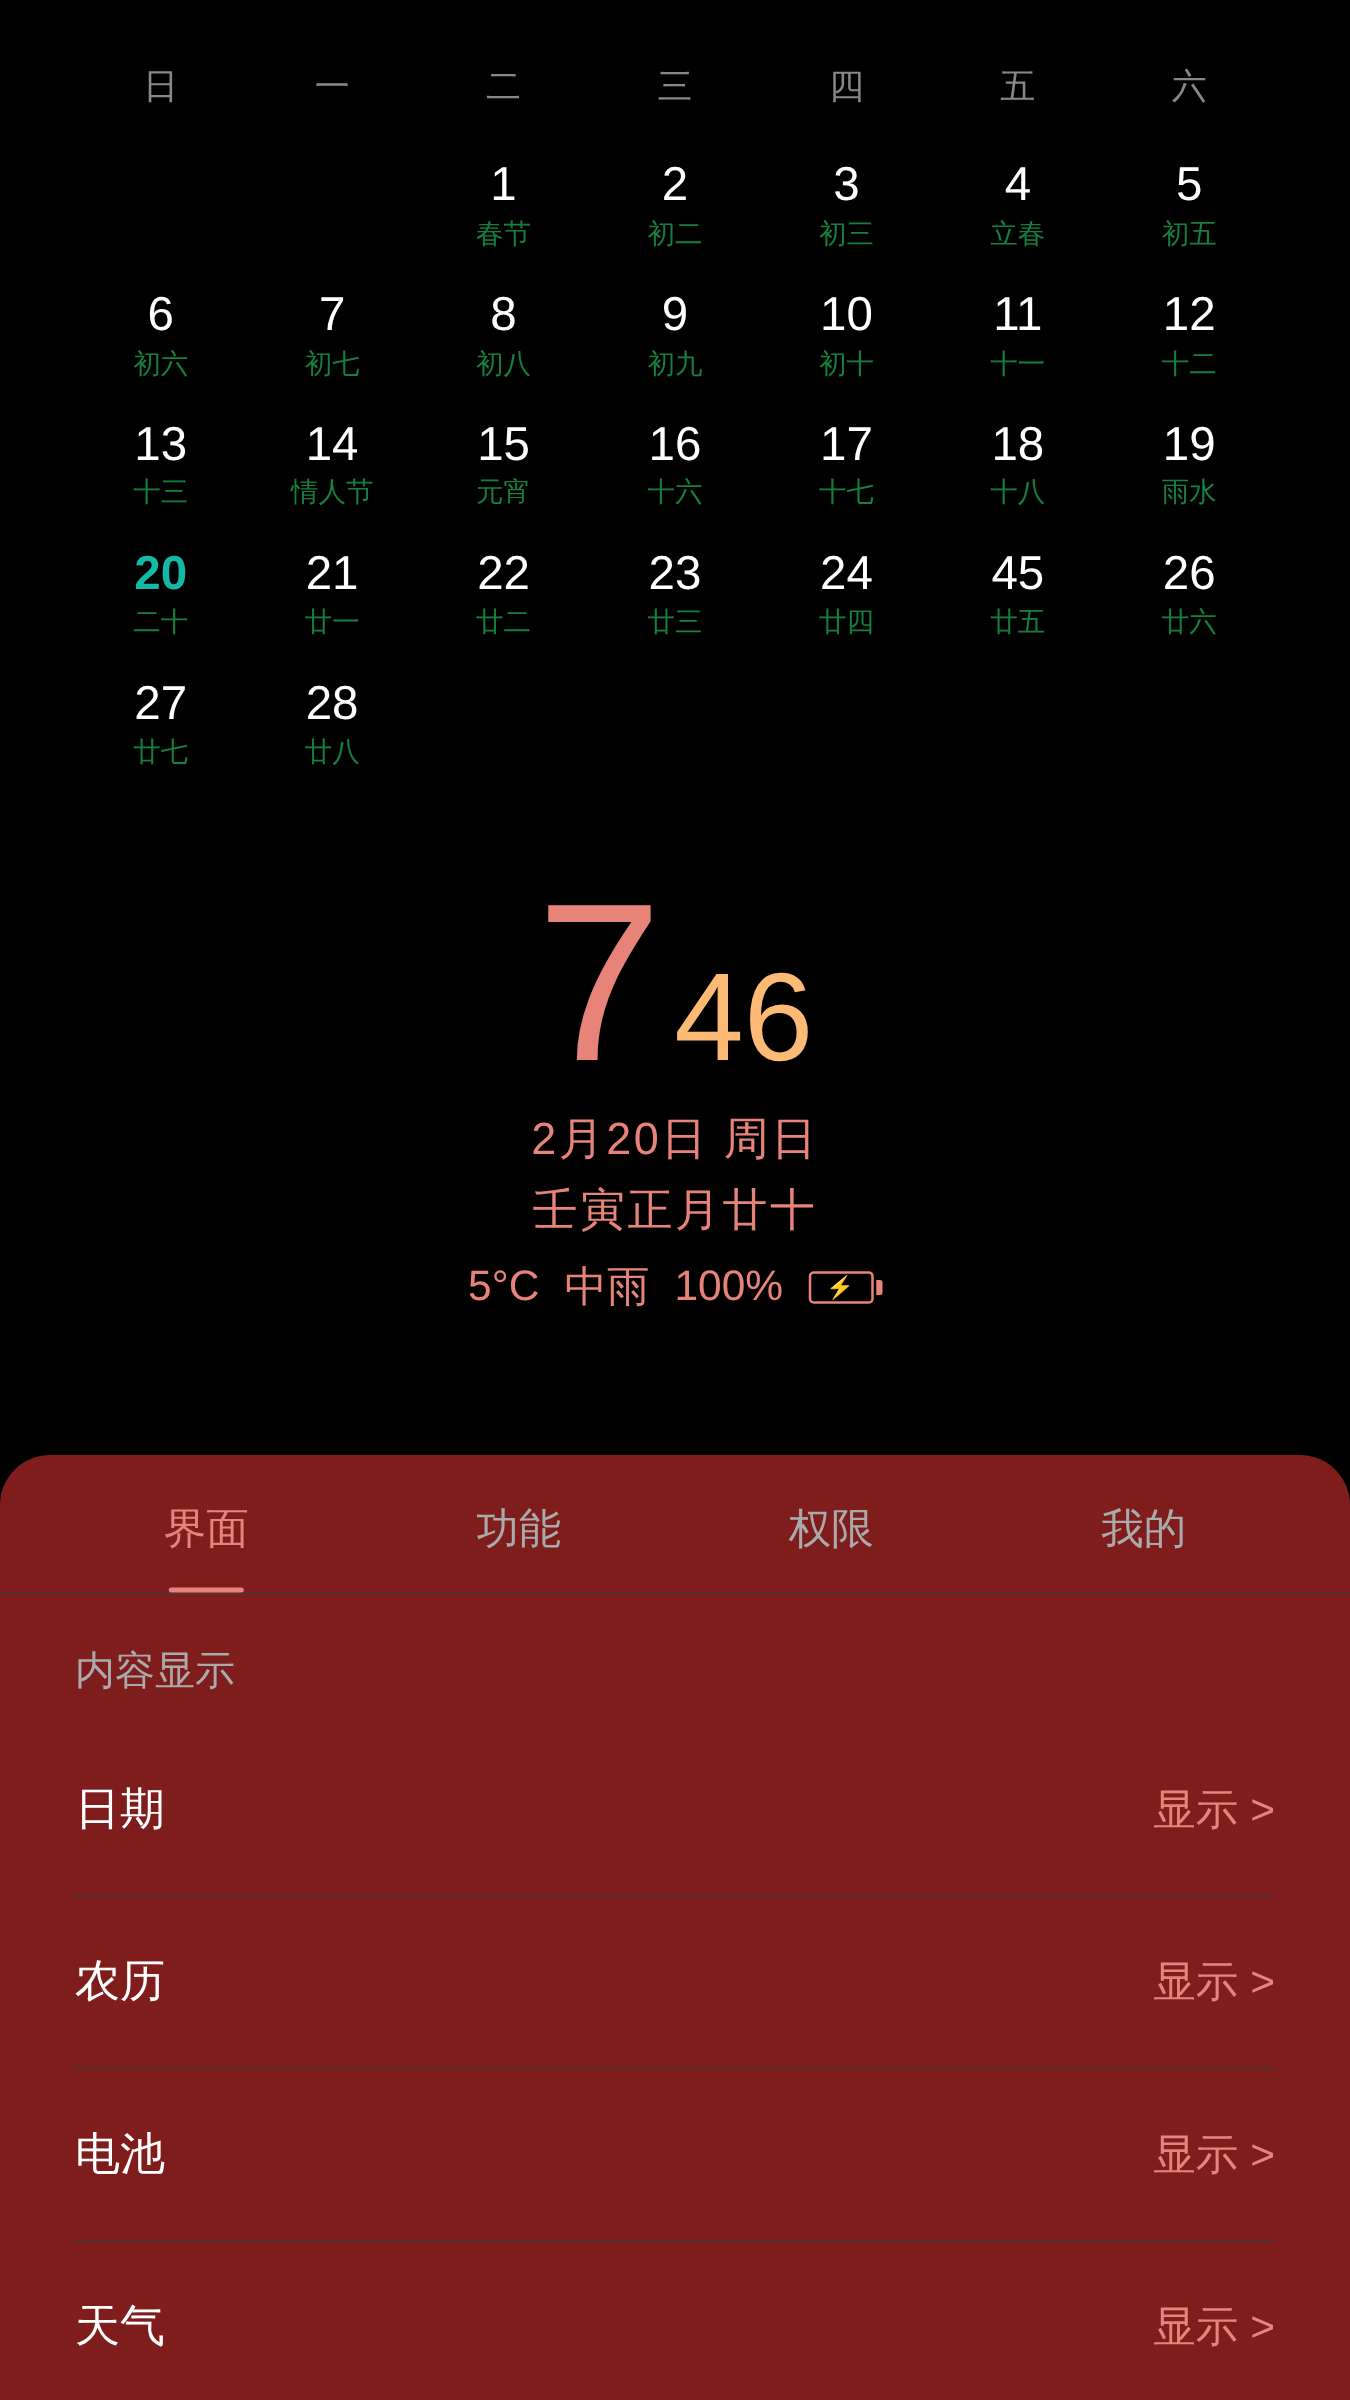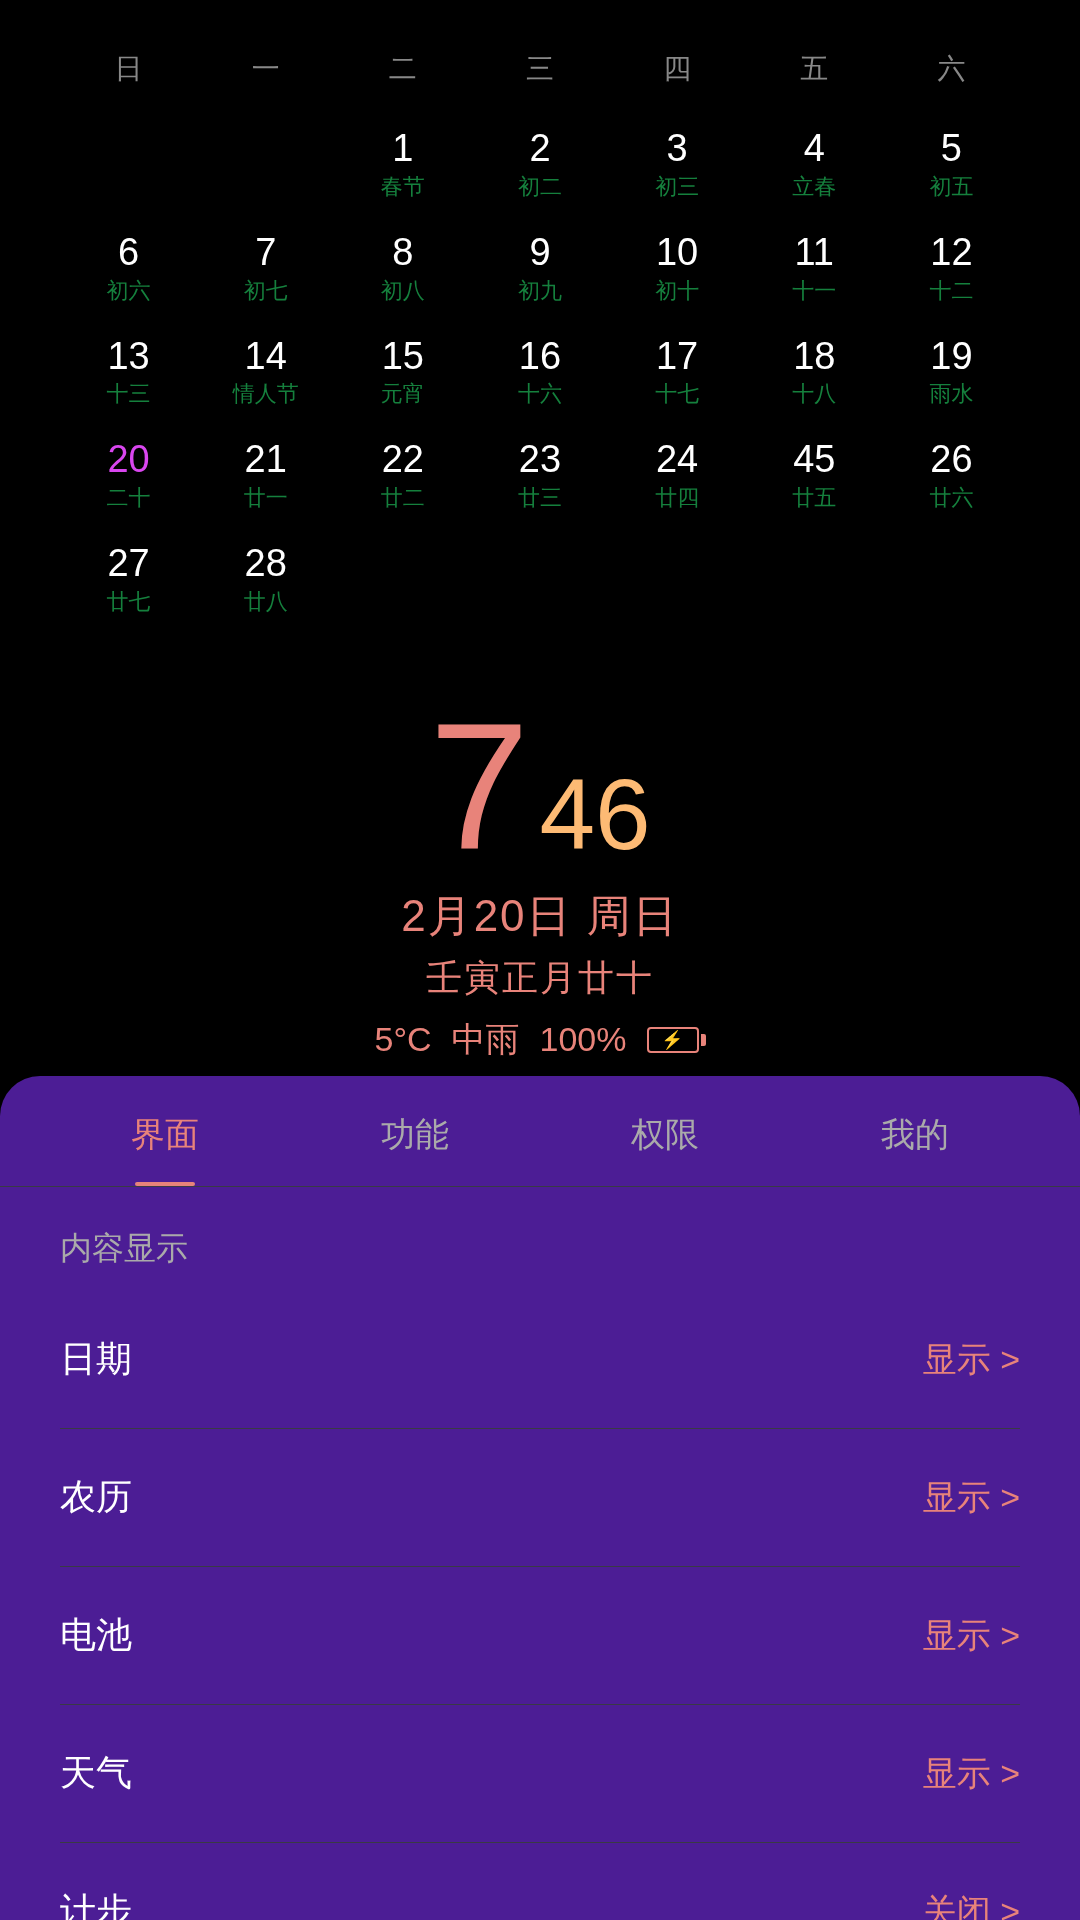--- a/index.html
+++ b/index.html
@@ -43,21 +43,22 @@
       padding: 10px 0;
     }
 
     .cal-day .day-num {
       font-size: 38px;
       color: #fff;
       line-height: 1.1;
     }
 
     .cal-day .day-num.today {
-      color: #d946ef;
+      color: #14b8a6;
+      font-weight: bold;
     }
 
     .cal-day .day-lunar {
       font-size: 22px;
       color: #15803d;
       margin-top: 2px;
     }
 
     .cal-day.empty { visibility: hidden; }
 
@@ -83,21 +84,21 @@
     }
 
     .clock-minute {
       font-size: 100px;
       color: #fdba74;
       font-weight: 200;
       line-height: 1;
     }
 
     .clock-date {
-      font-size: 44px;
+      font-size: 36px;
       color: #e8837a;
       margin-top: 10px;
       letter-spacing: 2px;
     }
 
     .clock-lunar {
       font-size: 36px;
       color: #e8837a;
       margin-top: 8px;
       letter-spacing: 2px;
@@ -147,27 +148,27 @@
       top: 50%;
       left: 50%;
       transform: translate(-50%, -50%);
       color: #000;
       font-size: 18px;
       font-weight: bold;
     }
 
     
     .bottom-panel {
-      background: #4c1d95;
+      background: #7f1d1d;
       border-radius: 40px 40px 0 0;
       position: absolute;
       bottom: 0;
       left: 0;
       right: 0;
-      height: 844px;
+      height: 756px;
     }
 
     
     .tabs {
       display: flex;
       border-bottom: 1px solid #3a3a45;
       padding: 0 40px;
     }
 
     .tab {

